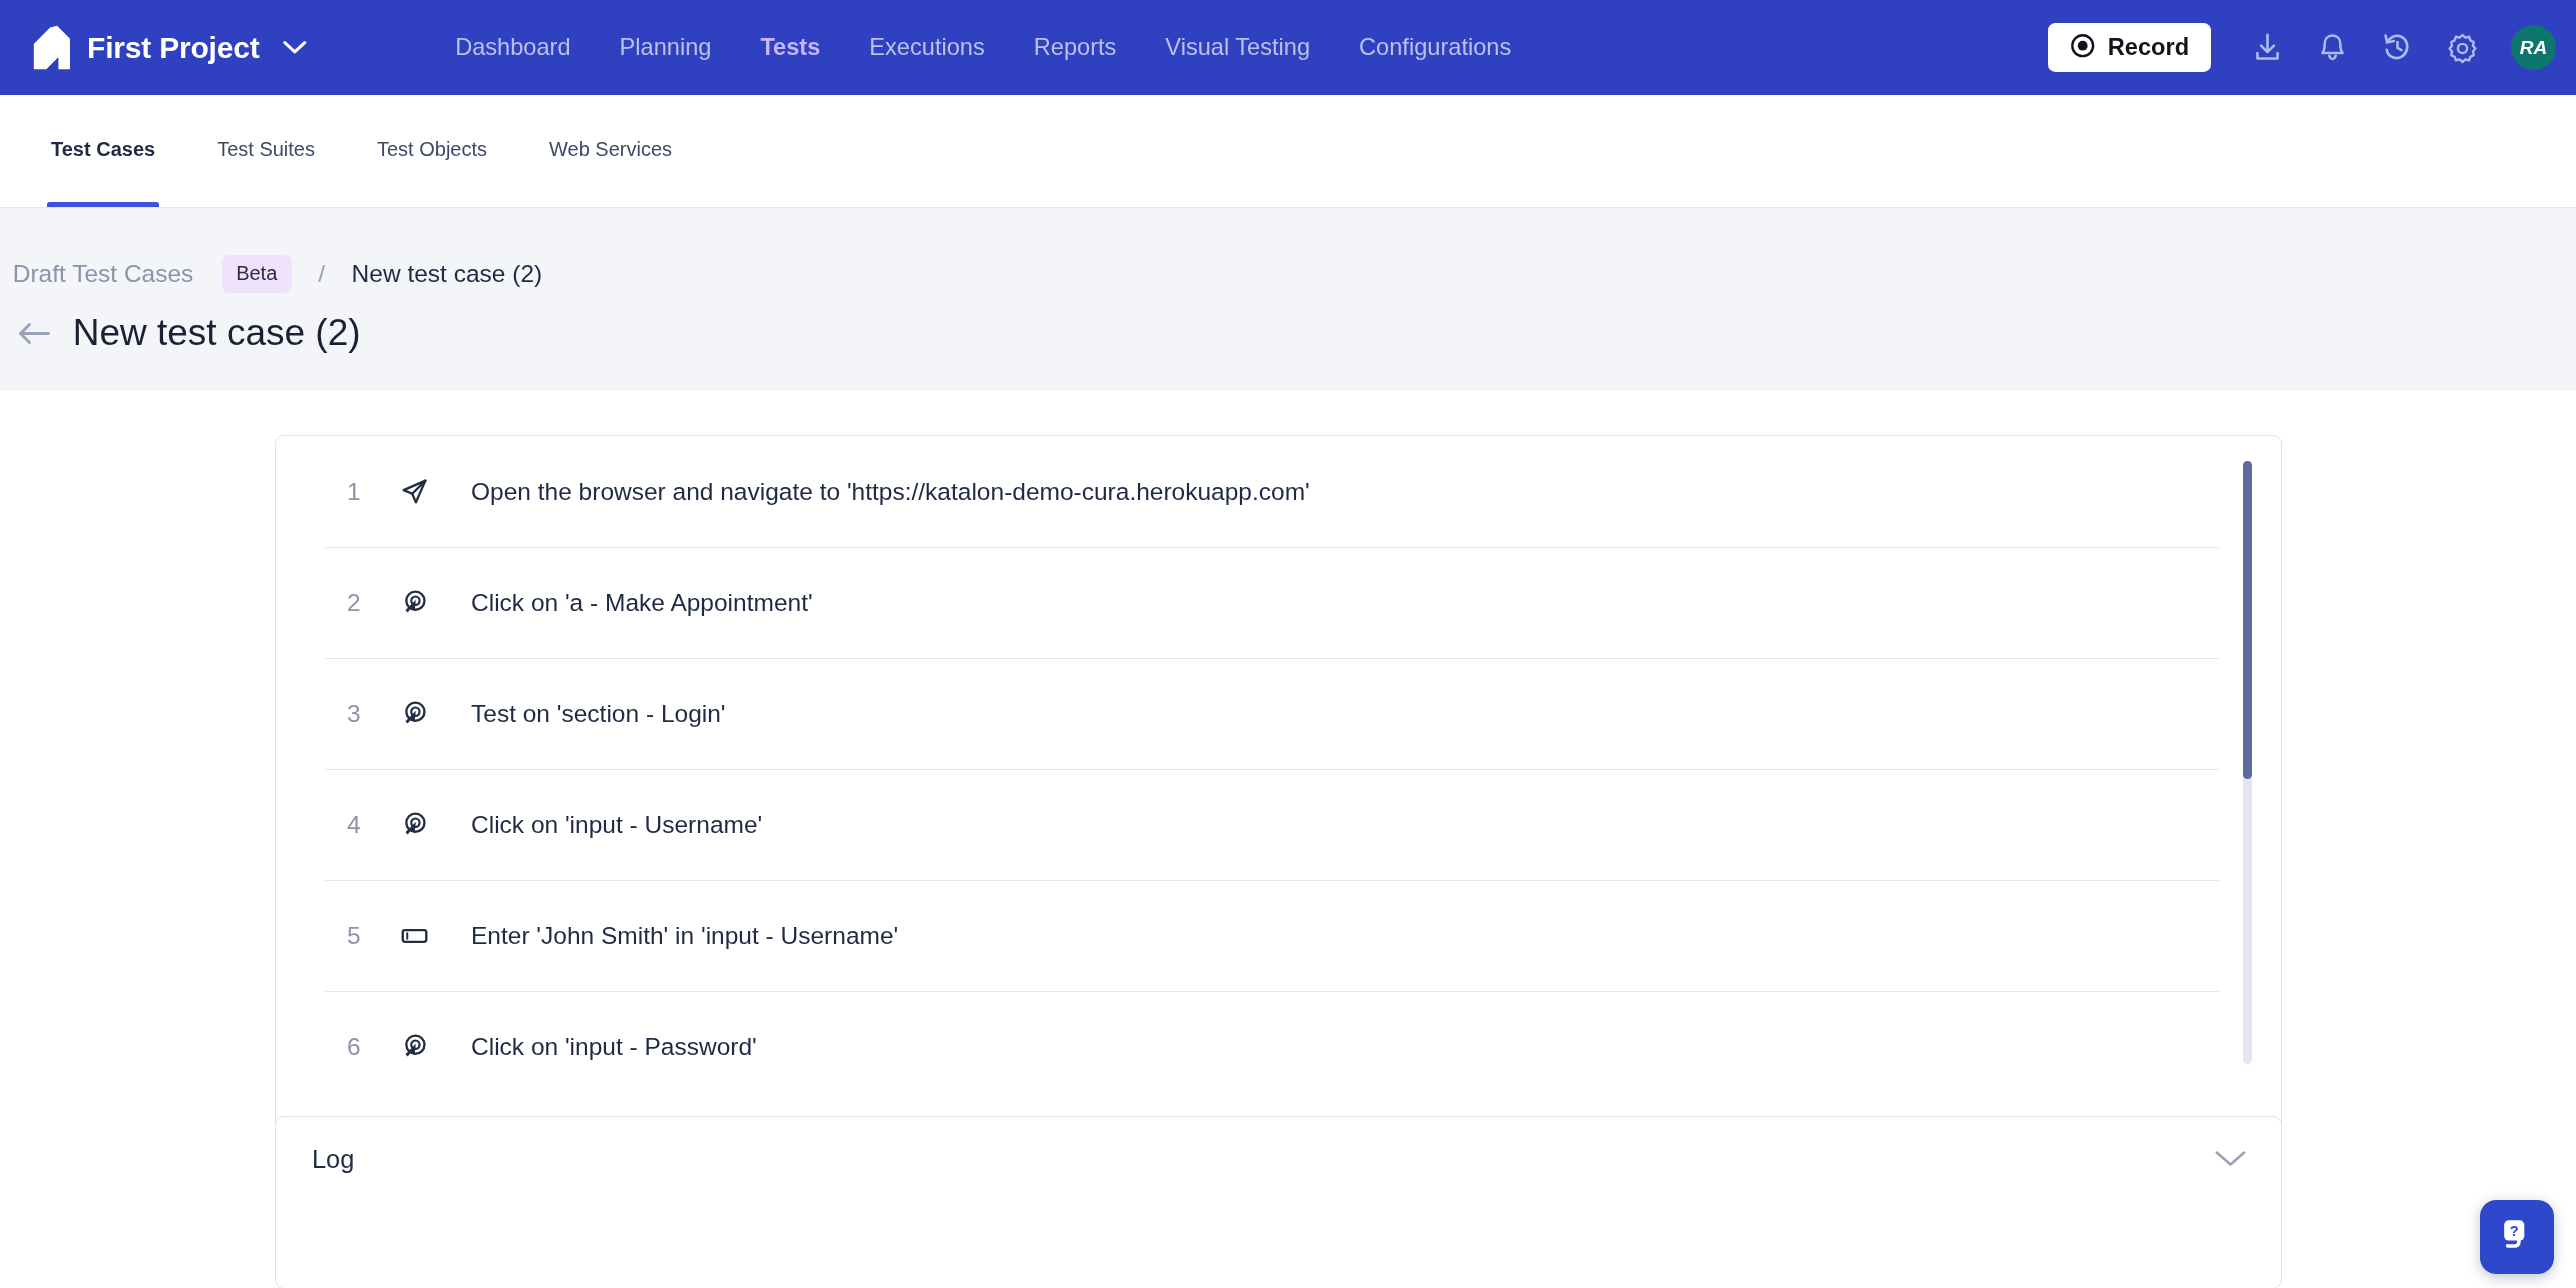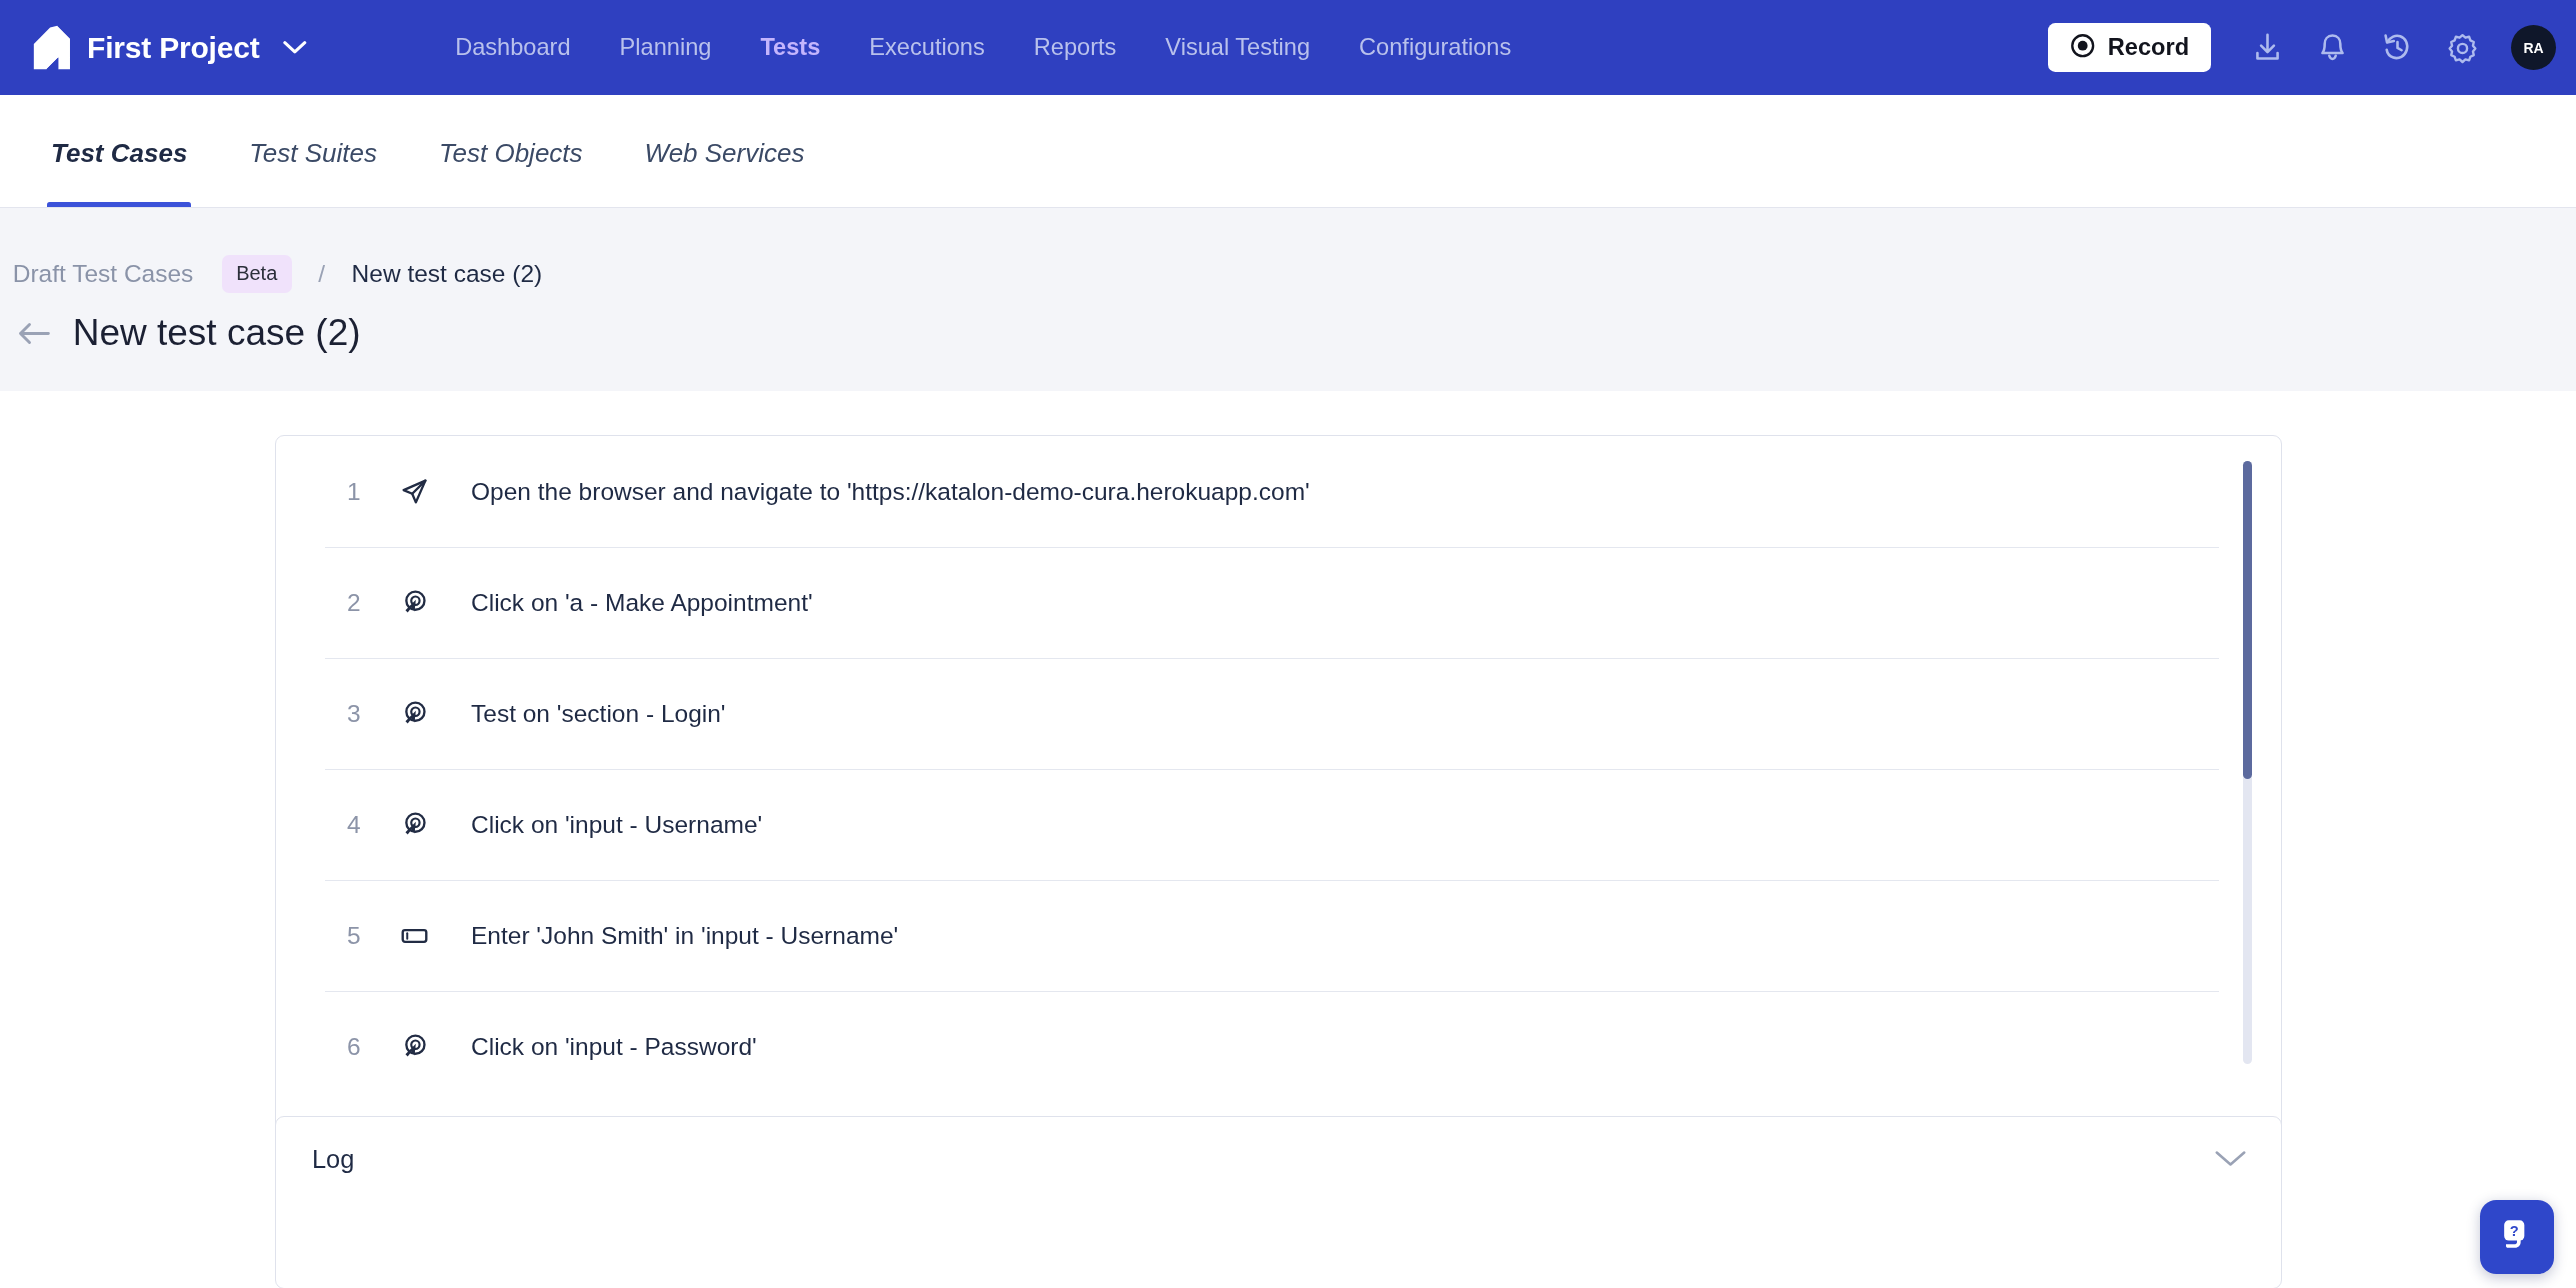--- a/index.html
+++ b/index.html
@@ -77,48 +77,48 @@
     white-space: nowrap;
   }
   .ticon {
     width: 65px; height: 54px;
     display: flex; align-items: center; justify-content: center;
     cursor: pointer;
   }
   .avatar {
     width: 45px; height: 45px;
     border-radius: 50%;
-    background: #0f172a;
+    background: #0f766e;
     color: #ffffff;
-    font-size: 14px;
+    font-size: 19px;
     font-weight: bold;
     display: flex; align-items: center; justify-content: center;
     margin-left: 16.3px;
     cursor: pointer;
+    font-style: italic;
   }
 
   
   .subnav {
     position: absolute; top: 95px; left: 0;
     width: 2576px; height: 113px;
     background: #ffffff;
     border-bottom: 0.9px solid #e3e5ee;
     display: flex; align-items: flex-start;
     padding-left: 51px;
   }
   .subnav-item {
     position: relative;
-    font-size: 26px;
+    font-size: 20px;
     color: #3b4a66;
     padding: 43px 0 0 0;
     margin-right: 62px;
     white-space: nowrap;
     cursor: pointer;
     height: 112px;
-    font-style: italic;
   }
   .subnav-item.active {
     color: #1f2a44;
     font-weight: bold;
   }
   .subnav-item.active::after {
     content: "";
     position: absolute;
     left: -3.6px; right: -3.6px; bottom: 0;
     height: 5.4px;

